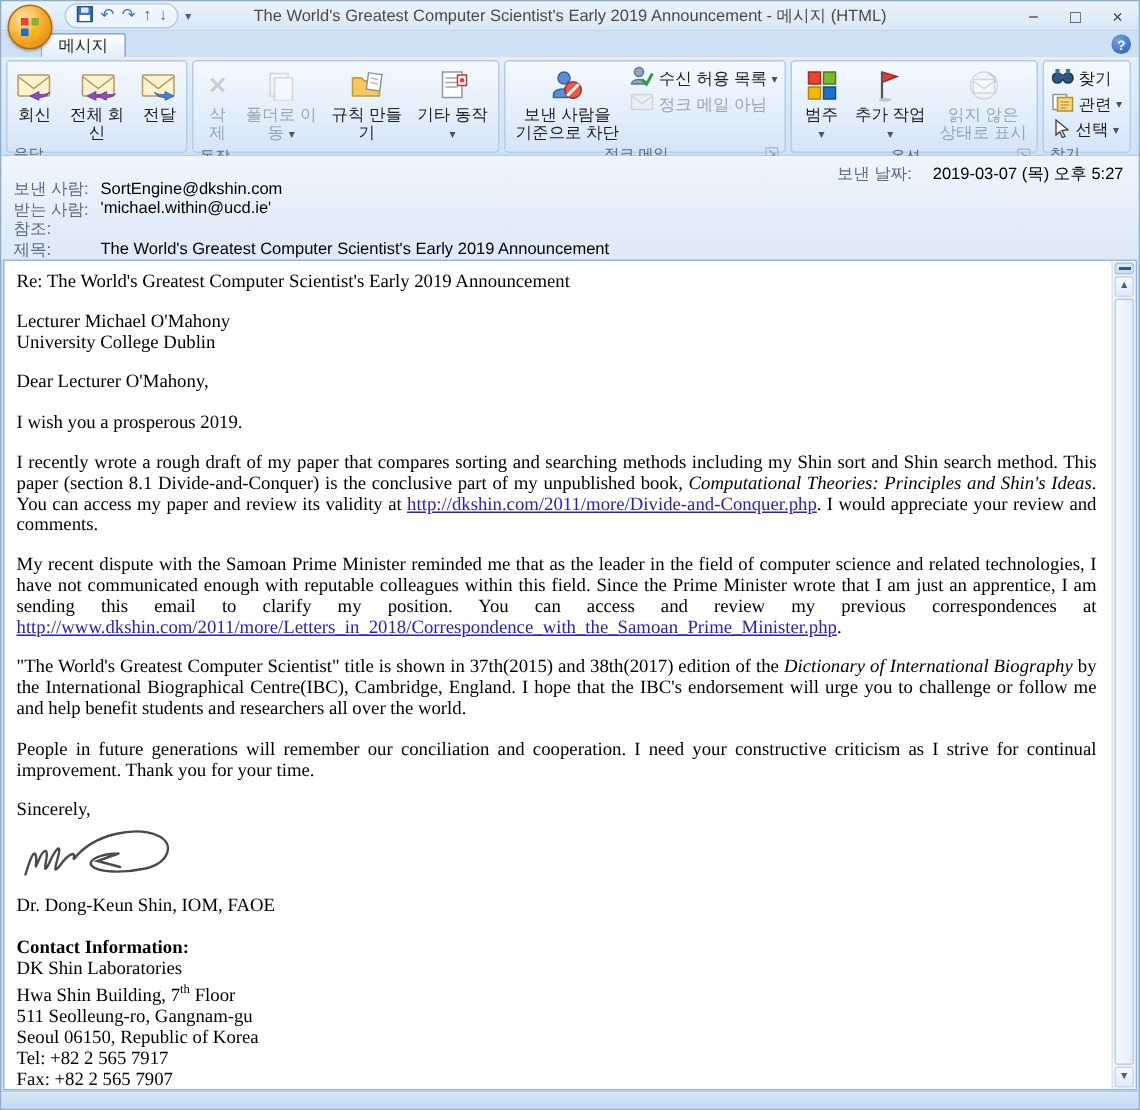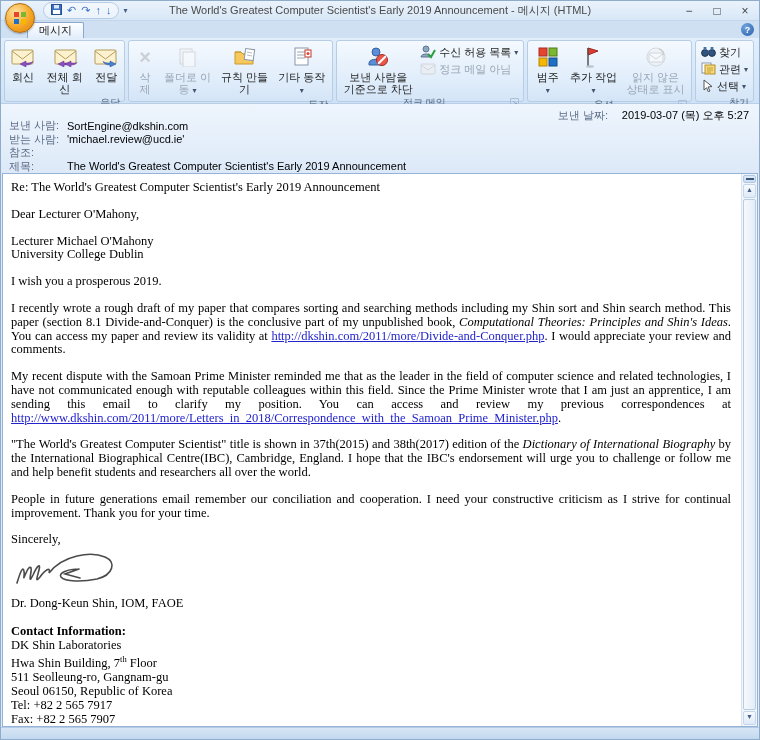--- a/index.html
+++ b/index.html
@@ -37,21 +37,21 @@
     background:radial-gradient(circle at 35% 30%, #6ea3e0, #2a5da8); color:#fff; font-size:9px;
     font-weight:bold; display:flex; align-items:center; justify-content:center; }
 
   
   .ribbon { height:66px; flex:0 0 66px; background:linear-gradient(#e2eefb,#cfe2f5);
     border-bottom:1px solid #b9cfe8; display:flex; align-items:stretch; padding:2px 2px 1px 3px; }
   .rgroup { display:flex; flex-direction:column; border:1px solid #b7cde6; border-radius:3px;
     background:linear-gradient(#f4f9fe,#e2eefb 60%,#d4e5f7); margin-right:3px; }
   .rgroup-body { flex:1; display:flex; align-items:flex-start; padding:1px 2px; }
   .rgroup-label { height:13px; font-size:10px; color:#56687f; display:flex; align-items:center;
-    justify-content:flex-end; gap:3px; padding:0 4px; }
+    justify-content:flex-start; gap:3px; padding:0 4px; }
   .launcher { font-size:7px; color:#7b93b2; border:1px solid #a9bfd9; border-radius:1px;
     width:9px; height:9px; line-height:7px; text-align:center; margin-left:auto; }
   .rbtn { display:flex; flex-direction:column; align-items:center; padding:2px 3px 0;
     font-size:11px; line-height:12px; text-align:center; color:#1e1e1e; border-radius:3px; }
   .rbtn .ric { height:26px; display:flex; align-items:center; justify-content:center; margin-bottom:1px; }
   .rbtn .lbl { max-width:52px; }
   .sbtn { display:flex; align-items:center; gap:3px; font-size:11px; height:17px; padding:0 3px;
     color:#1e1e1e; white-space:nowrap; }
   .scol { display:flex; flex-direction:column; justify-content:space-between; padding-top:2px; }
   .caret { font-size:8px; color:#41556e; }
@@ -358,45 +358,45 @@
     <div class="hrow">
       <span class="hlabel">보낸 사람:</span>
       <span class="hval">SortEngine@dkshin.com</span>
     </div>
     <div class="sentdate">
       <span class="hlabel" style="width:auto;">보낸 날짜:</span>
       <span class="hval">2019-03-07 (목) 오후 5:27</span>
     </div>
     <div class="hrow">
       <span class="hlabel">받는 사람:</span>
-      <span class="hval">'michael.review@ucd.ie'</span>
+      <span class="hval">'michael.within@ucd.ie'</span>
     </div>
     <div class="hrow">
       <span class="hlabel">참조:</span>
       <span class="hval"></span>
     </div>
     <div class="hrow">
       <span class="hlabel">제목:</span>
       <span class="hval">The World's Greatest Computer Scientist's Early 2019 Announcement</span>
     </div>
   </div>
 
   <div class="mailbody">
     <div class="content">
       <p>Re: The World's Greatest Computer Scientist's Early 2019 Announcement</p>
-      <p>Dear Lecturer O'Mahony,</p>
       <p>
         <span class="tight">Lecturer Michael O'Mahony</span><br>
         <span class="tight">University College Dublin</span>
       </p>
+      <p>Dear Lecturer O'Mahony,</p>
       <p>I wish you a prosperous 2019.</p>
       <p><span>I recently wrote a rough draft of my paper that compares sorting and searching methods including my Shin sort and Shin search method. This paper (section 8.1 Divide-and-Conquer) is the conclusive part of my unpublished book, </span><span class="seg-i">Computational Theories: Principles and Shin's Ideas</span><span>. You can access my paper and review its validity at </span><a href="#" class="lnk">http://dkshin.com/2011/more/Divide-and-Conquer.php</a><span>. I would appreciate your review and comments.</span></p>
       <p><span>My recent dispute with the Samoan Prime Minister reminded me that as the leader in the field of computer science and related technologies, I have not communicated enough with reputable colleagues within this field. Since the Prime Minister wrote that I am just an apprentice, I am sending this email to clarify my position. You can access and review my previous correspondences at </span><a href="#" class="lnk">http://www.dkshin.com/2011/more/Letters_in_2018/Correspondence_with_the_Samoan_Prime_Minister.php</a><span>.</span></p>
       <p><span>"The World's Greatest Computer Scientist" title is shown in 37th(2015) and 38th(2017) edition of the </span><span class="seg-i">Dictionary of International Biography</span><span> by the International Biographical Centre(IBC), Cambridge, England. I hope that the IBC's endorsement will urge you to challenge or follow me and help benefit students and researchers all over the world.</span></p>
-      <p>People in future generations email remember our conciliation and cooperation. I need your constructive criticism as I strive for continual improvement. Thank you for your time.</p>
+      <p>People in future generations will remember our conciliation and cooperation. I need your constructive criticism as I strive for continual improvement. Thank you for your time.</p>
       <p style="margin-bottom:2px;">Sincerely,</p>
       <div class="sigblock">
         <svg width="118" height="42" viewBox="0 0 118 42">
           <path d="M4,34 C7,24 10,16 11,22 C12,27 9,33 13,24 C16,17 19,16 18,23 C17,29 16,34 20,26 C24,17 28,13 26,21 C24,29 22,34 27,28 C32,21 38,17 36,24 C50,6 78,2 92,8 C104,13 100,26 84,30 C70,33 52,33 48,28 C45,24 55,20 66,20 M66,20 L52,25 L67,29" fill="none" stroke="#4a4a4a" stroke-width="1.6" stroke-linecap="round"></path>
         </svg>
       </div>
       <p class="tight">Dr. Dong-Keun Shin, IOM, FAOE</p>
       <div class="contact">
         <div class="cline seg-b">Contact Information:</div>
         <div class="cline"><span>DK Shin Laboratories</span></div>

